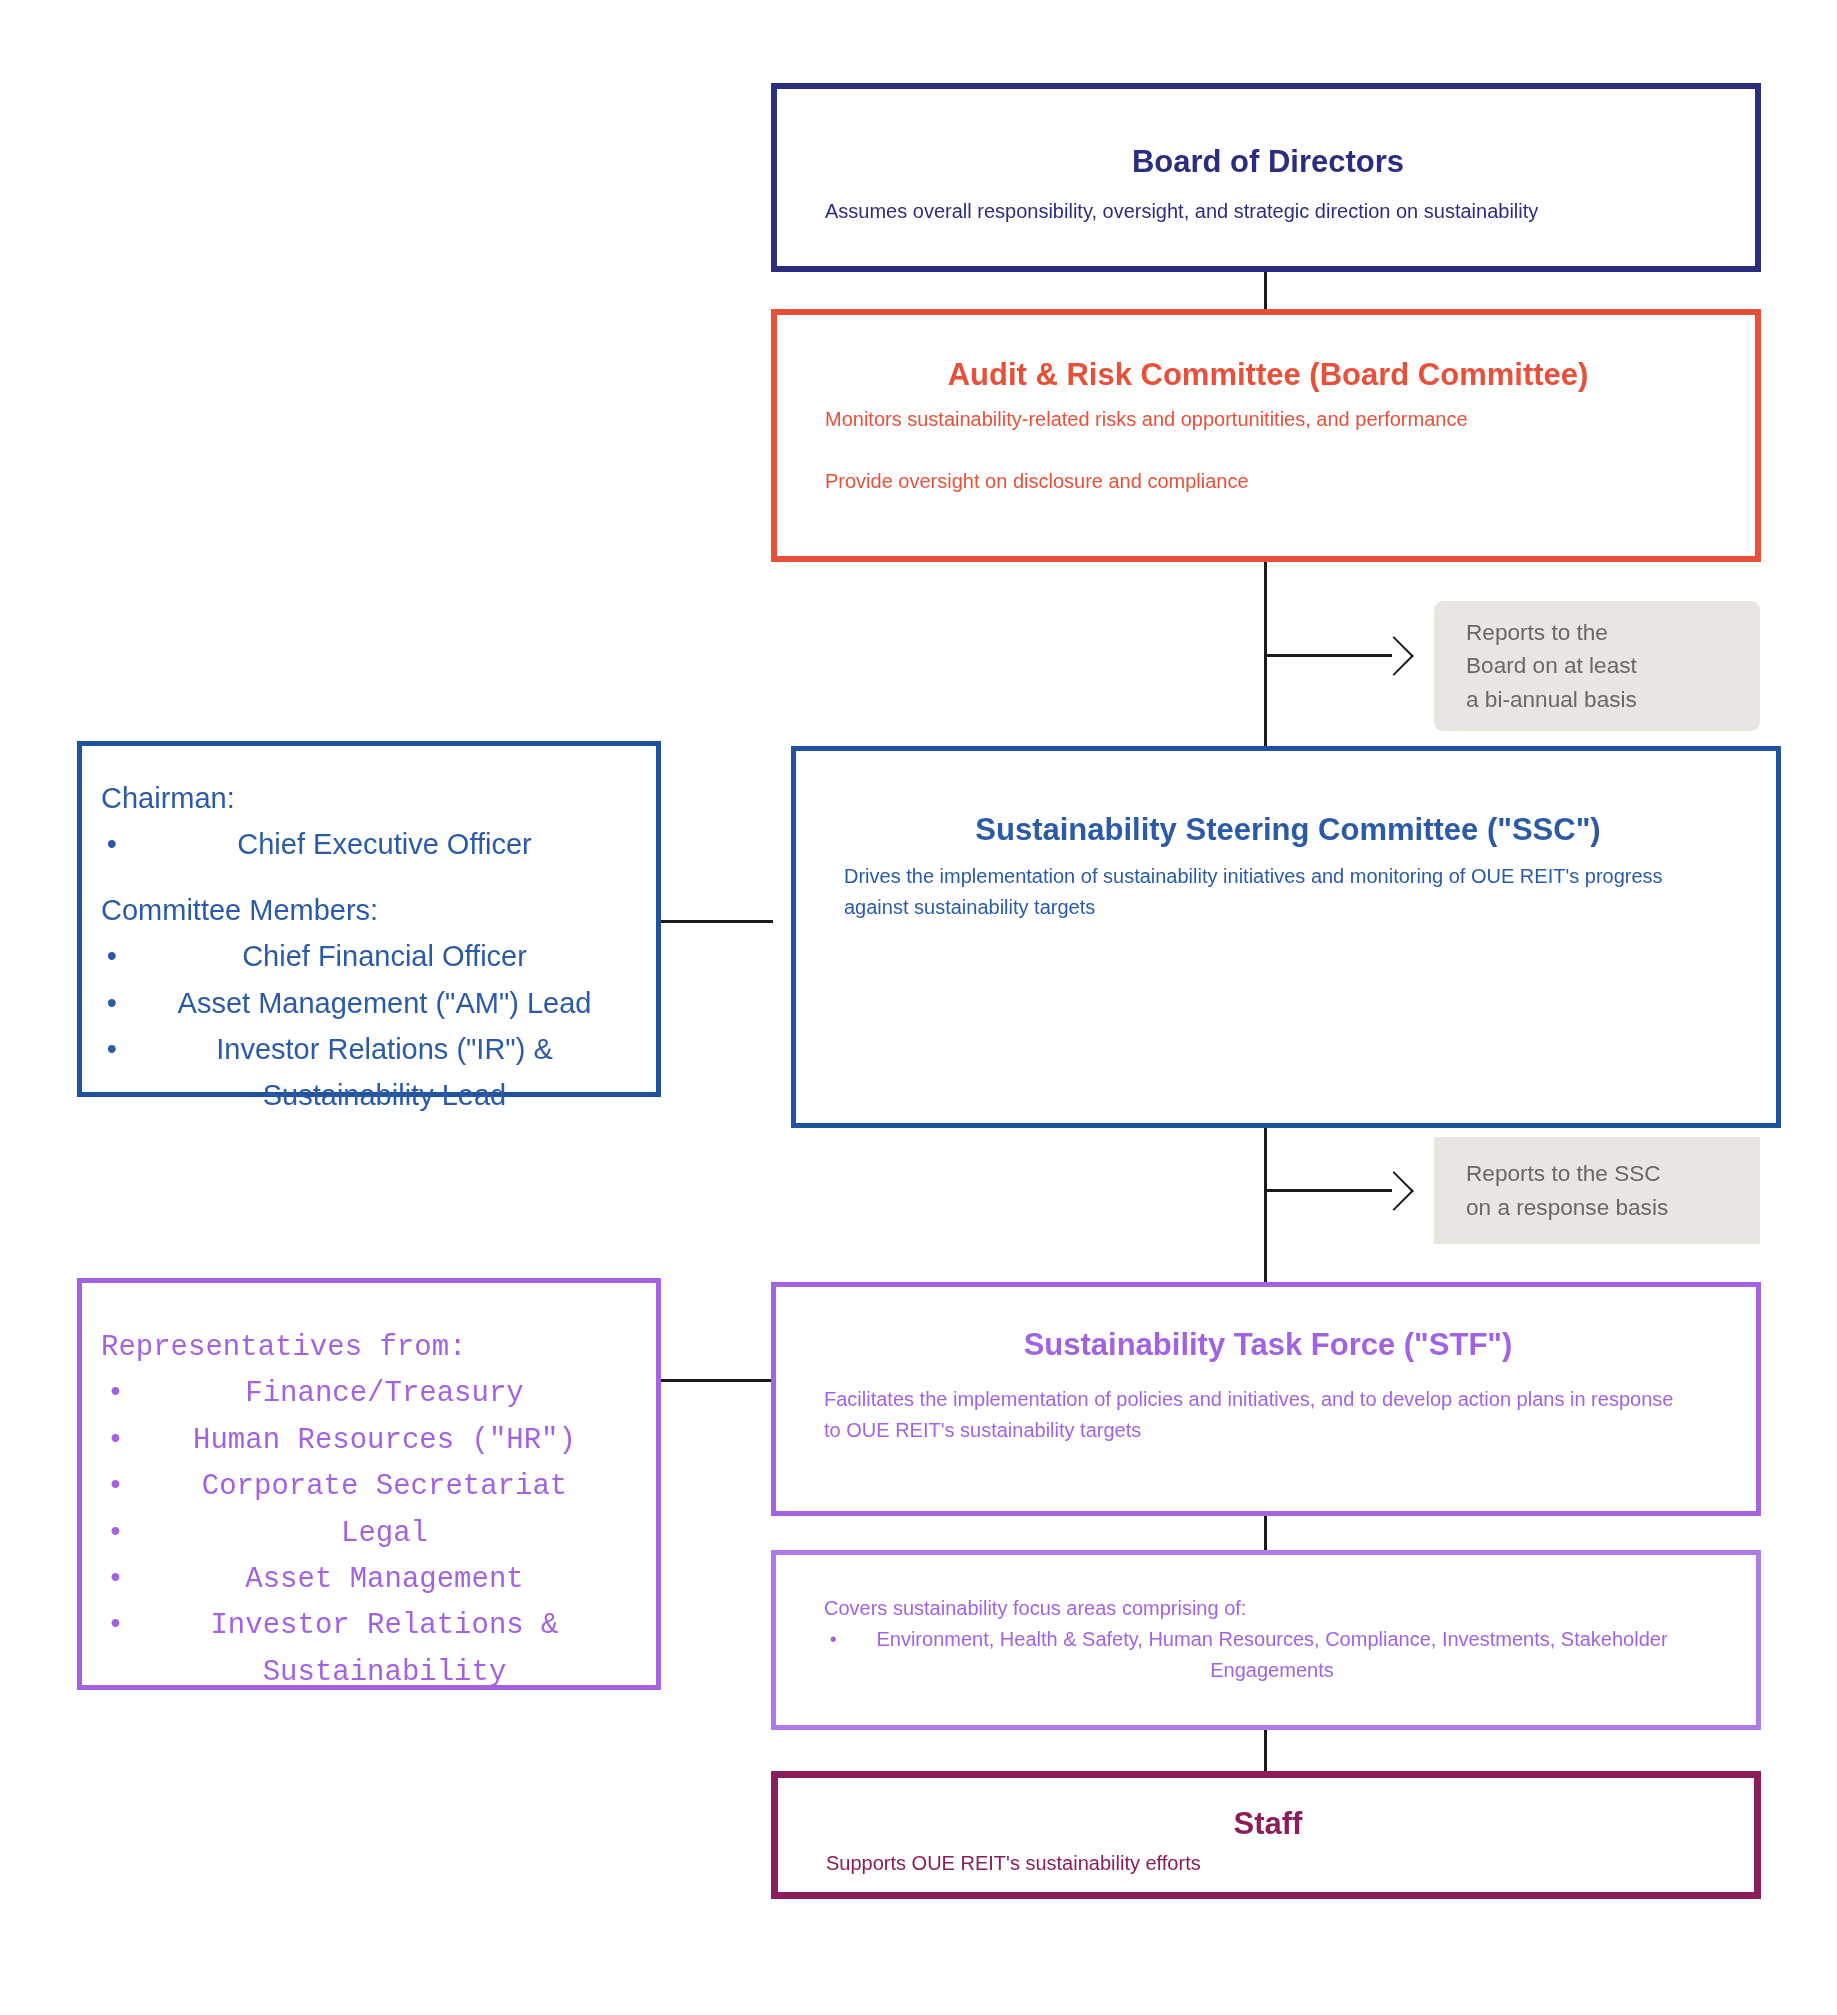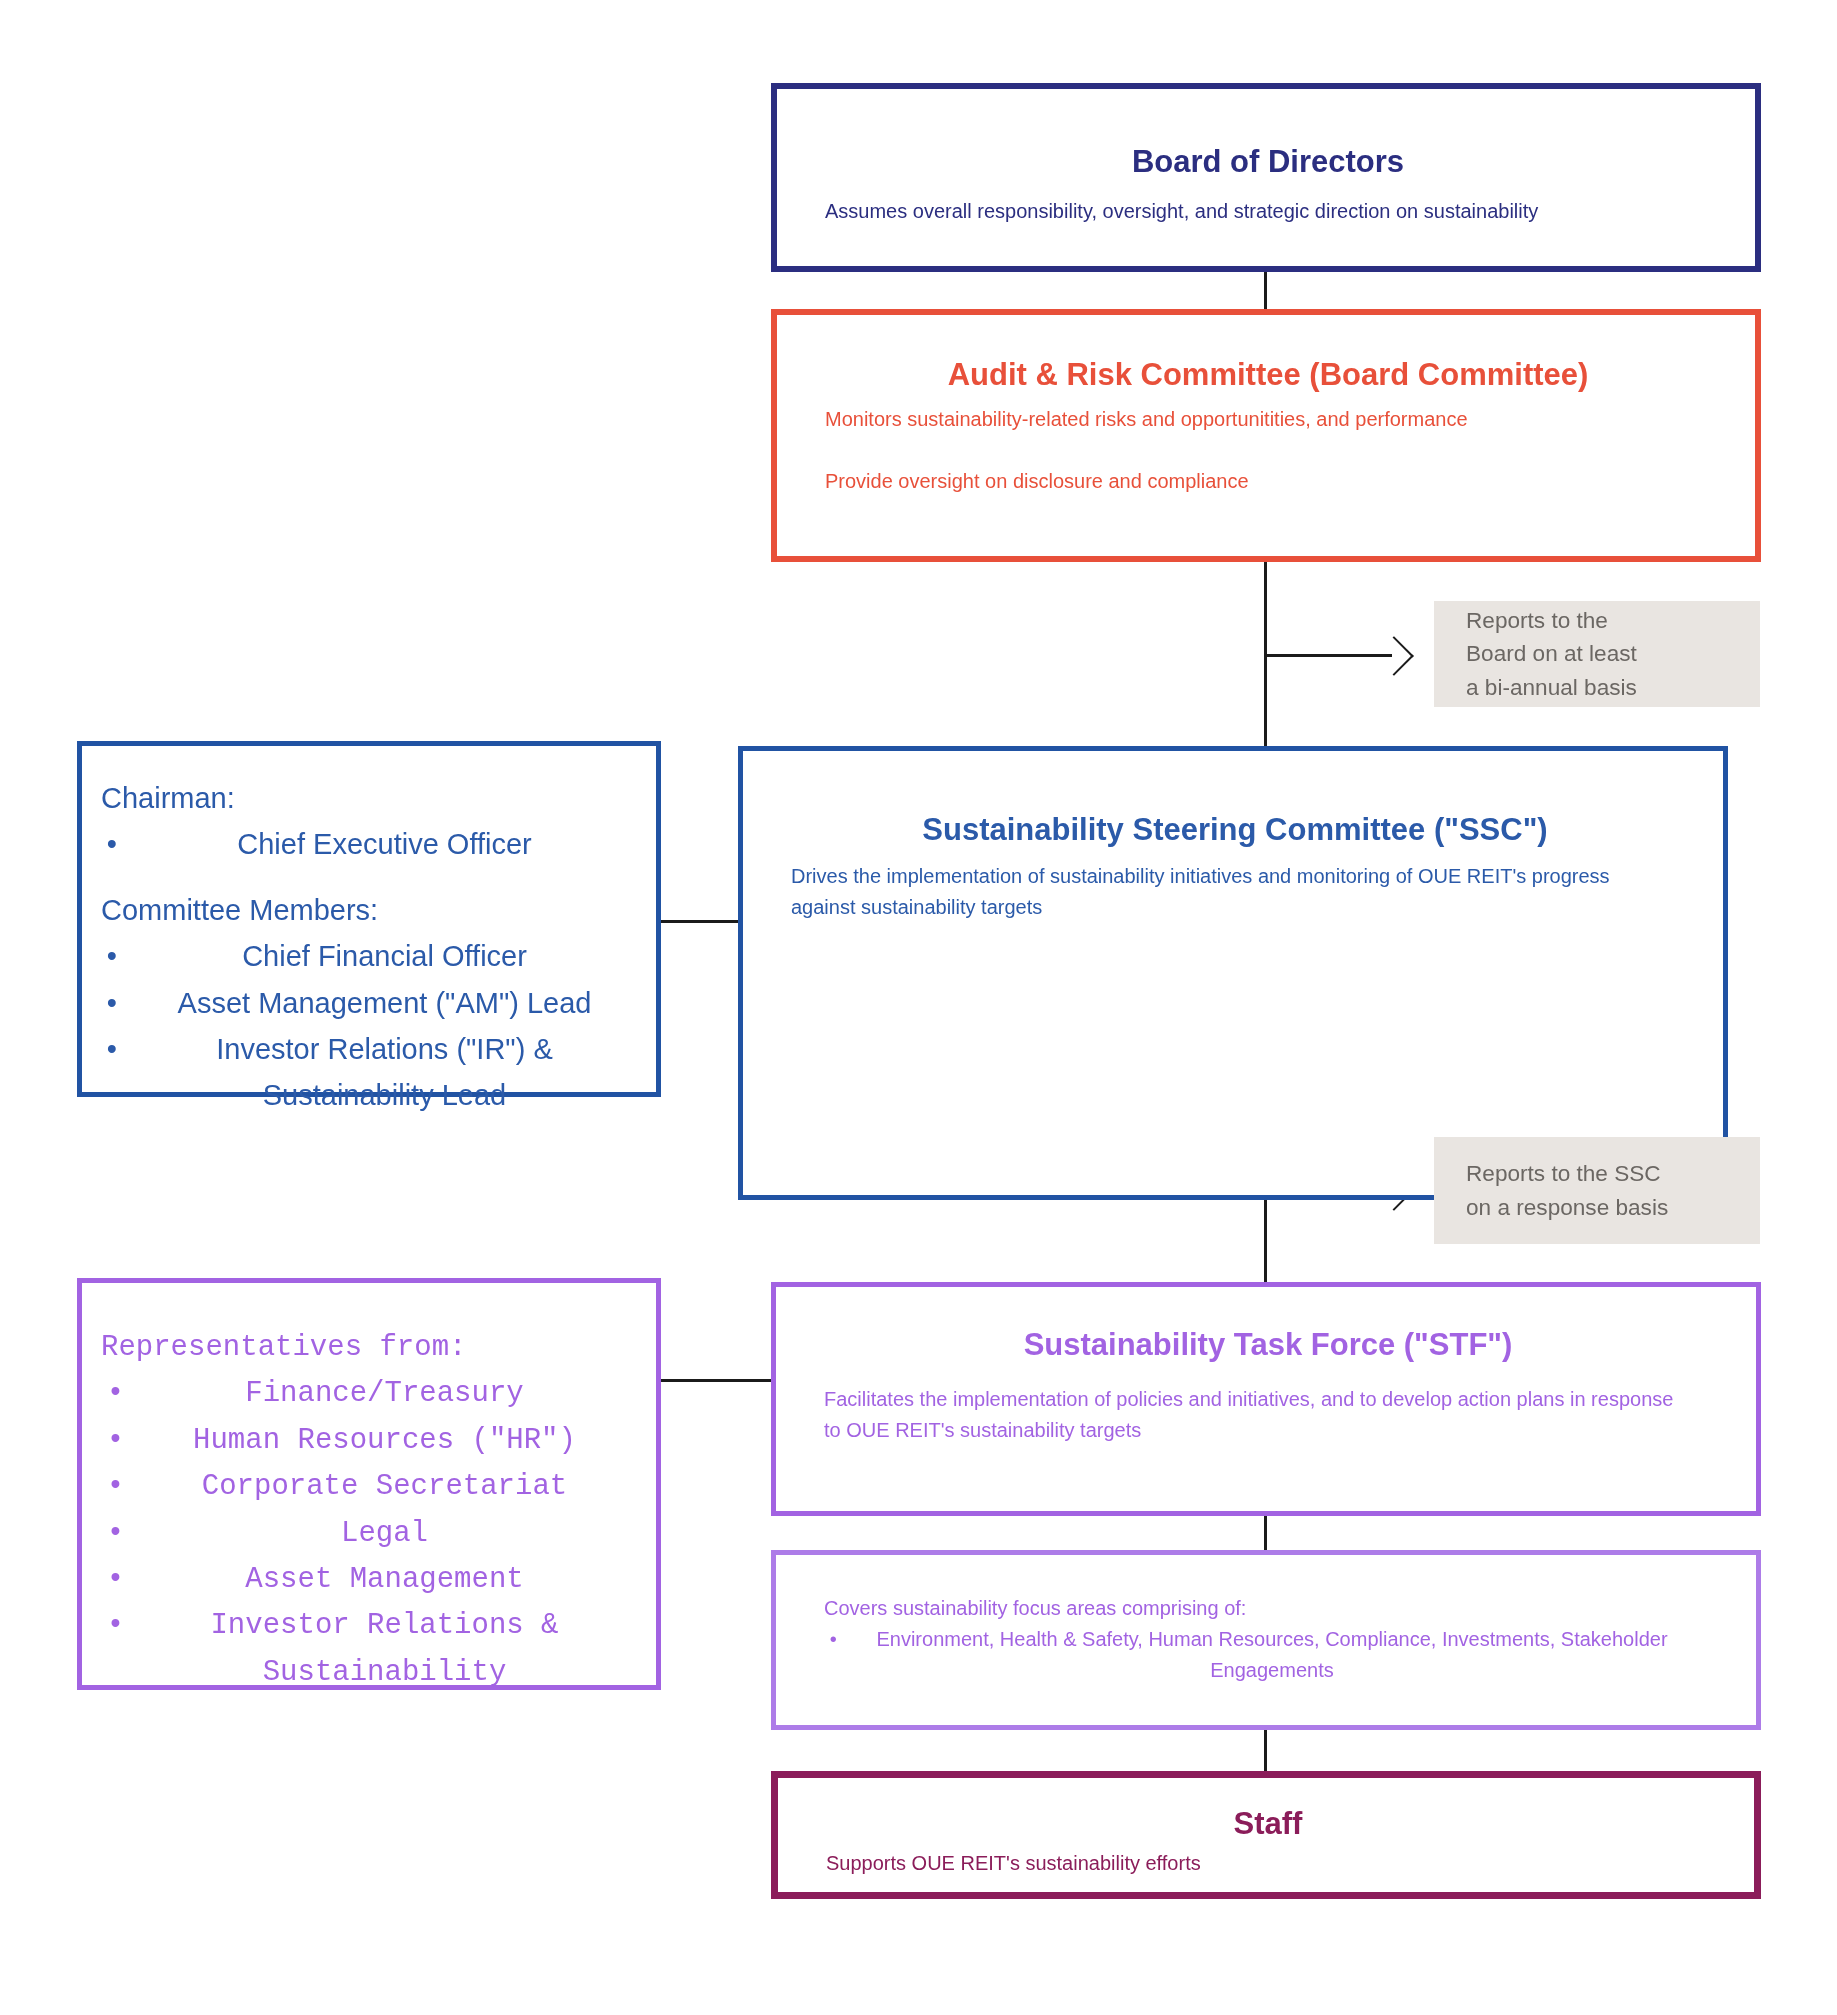--- a/index.html
+++ b/index.html
@@ -27,21 +27,21 @@
   .box .title{font-weight:700;font-size:31px;line-height:1.5;text-align:center;}
   .box .body{font-size:20px;line-height:1.55;}
 
   .box-board{left:771px;top:83px;width:990px;height:189px;border:6.6px solid var(--navy);color:var(--navy);padding:50px 44px 0 48px;}
   .box-board .body{max-width:825px;margin-top:10.2px;}
 
   .box-audit{left:771px;top:309px;width:990px;height:253px;border:6.6px solid var(--orange);color:var(--orange);padding:37px 44px 0 48px;}
   .box-audit .body{max-width:891px;margin-top:5.8px;}
   .box-audit .body2{margin-top:31px;}
 
-  .box-ssc{left:738px;top:746px;width:990px;height:454px;border:5.8px solid var(--blue-border);color:var(--blue-text);padding:56px 44px 0 48px;}
+  .box-ssc{left:791px;top:746px;width:990px;height:382px;border:5.8px solid var(--blue-border);color:var(--blue-text);padding:56px 44px 0 48px;}
   .box-ssc .body{max-width:847px;margin-top:7.3px;}
 
   .box-stf{left:771px;top:1282px;width:990px;height:234px;border:5.8px solid var(--purple);color:var(--purple);padding:35px 44px 0 48px;}
   .box-stf .body{max-width:862px;margin-top:15px;}
 
   .box-covers{left:771px;top:1550px;width:990px;height:180px;border:5.1px solid var(--purple-light);color:var(--purple);padding:38px 44px 0 48px;}
   .box-covers .body{max-width:862px;}
 
   .box-staff{left:771px;top:1771px;width:990px;height:128px;border:7.3px solid var(--maroon);color:var(--maroon);padding:23.4px 44px 0 48px;}
 
@@ -51,21 +51,21 @@
   .group-gap{margin-top:19px;}
 
   ul.bullets{list-style:none;margin:0;padding:0;text-align:center;}
   ul.bullets li{position:relative;padding-left:34px;}
   ul.bullets li::before{content:"\2022";position:absolute;left:5.8px;}
 
   
   .note{position:absolute;background:var(--note-bg);color:var(--note-text);
         font-size:22.6px;line-height:1.48;display:flex;align-items:center;
         box-sizing:border-box;padding-left:32px;}
-  .note-board{left:1434px;top:601px;width:326px;height:106px;}
+  .note-board{left:1434px;top:601px;width:326px;height:130px;border-radius:9px;}
   .note-board .note-text{width:183px;}
   .note-ssc{left:1434px;top:1137px;width:326px;height:107px;}
   .note-ssc .note-text{width:219px;}
 
   
   .conn{position:absolute;background:var(--line);}
   .conn.v{width:2.9px;}
   .conn.h{height:2.9px;}
   .arrow-head{position:absolute;width:26px;height:26px;
       border-top:2.9px solid var(--line);border-right:2.9px solid var(--line);

